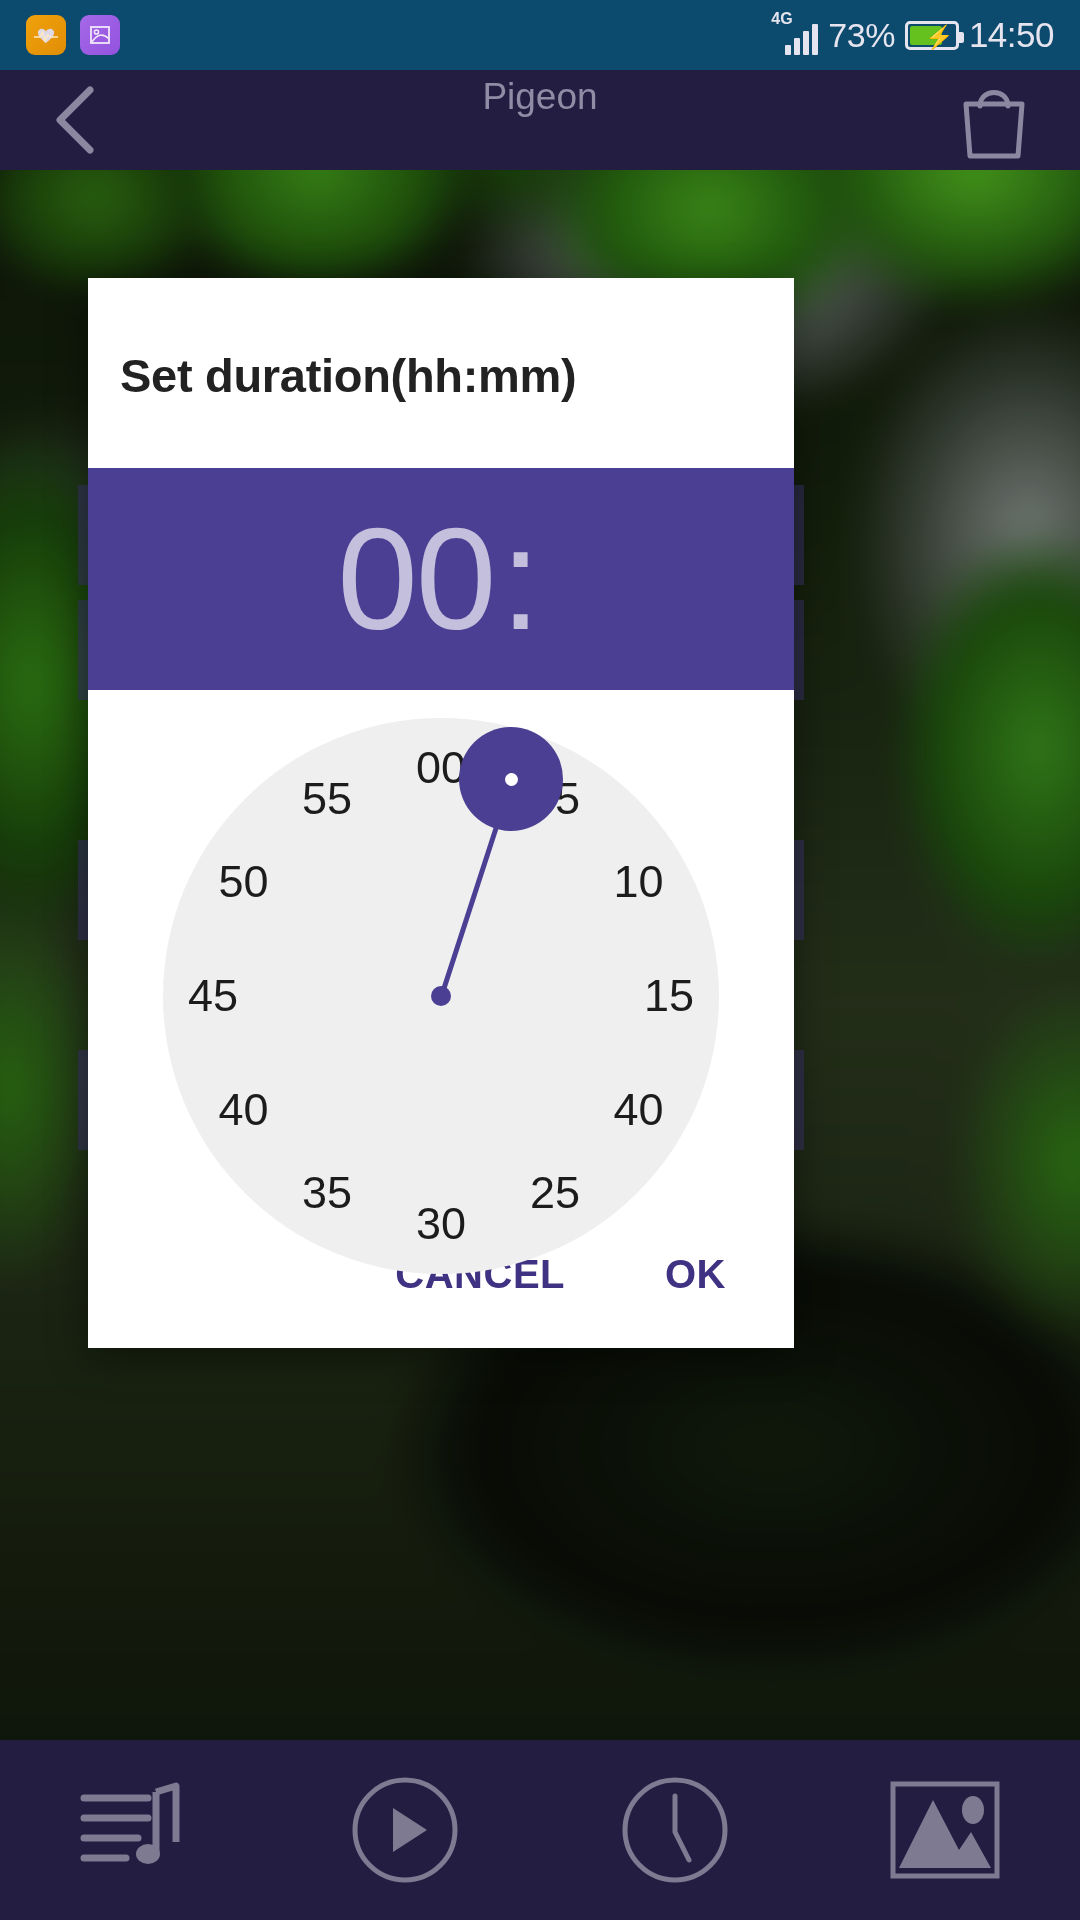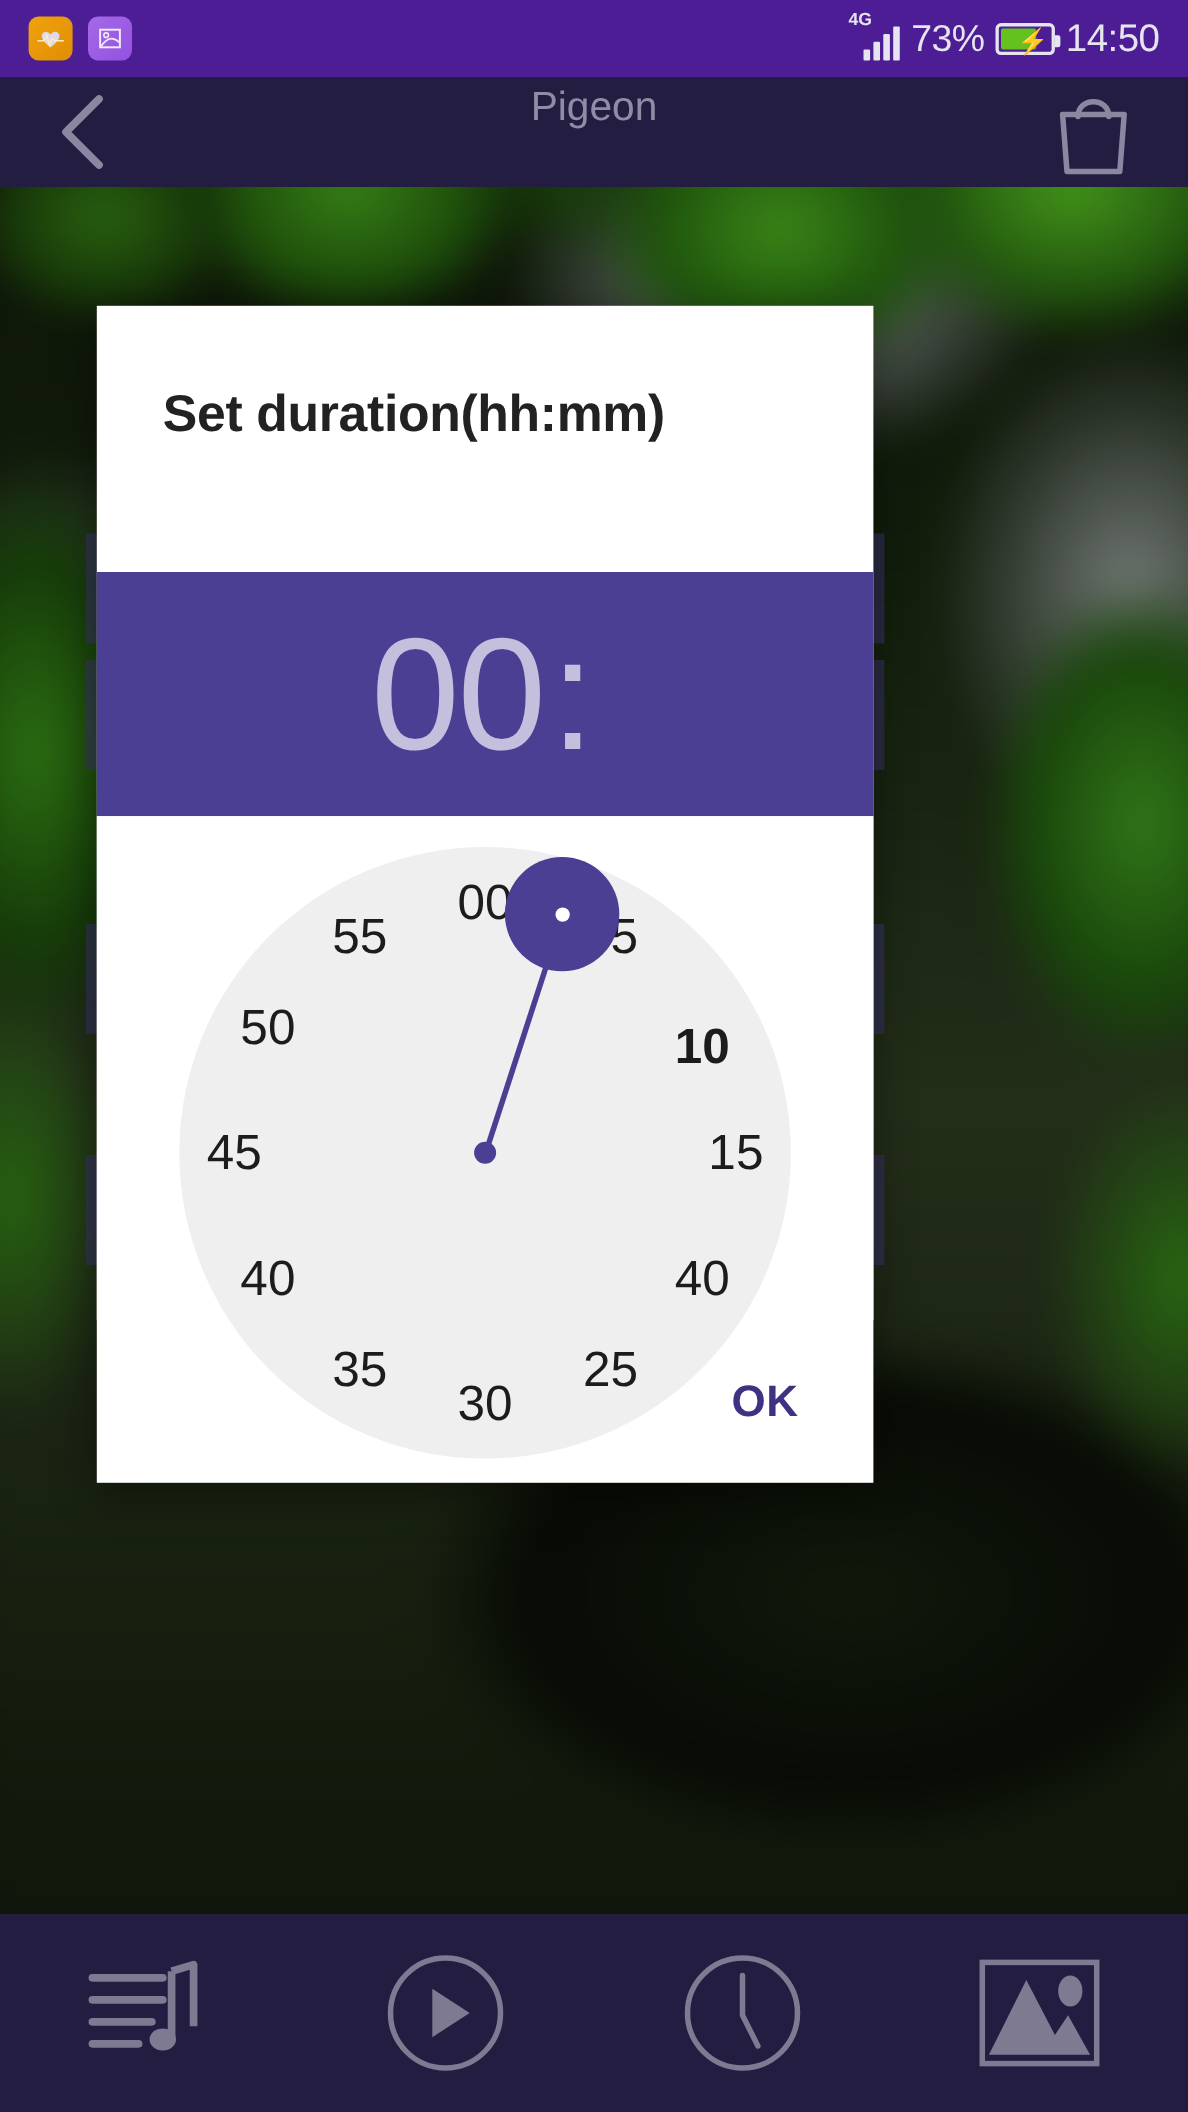--- a/index.html
+++ b/index.html
@@ -44,21 +44,21 @@
   #scrim {
     position: absolute; left: 0; top: 0;
     width: 1080px; height: 1920px;
     background: rgba(0,0,0,0.08);
   }
 
   
   #status-bar {
     position: absolute; left: 0; top: 0;
     width: 1080px; height: 70px;
-    background: #4c1d95;
+    background: #0c4a6e;
     display: flex; align-items: center;
     padding: 0 26px;
     z-index: 20;
   }
   .status-left { display: flex; align-items: center; gap: 14px; }
   .notif-icon {
     width: 40px; height: 40px; border-radius: 9px;
     display: flex; align-items: center; justify-content: center;
     position: relative; overflow: hidden;
   }
@@ -132,22 +132,22 @@
     width: 706px; height: 1070px;
     background: #ffffff;
     z-index: 30;
     box-shadow: 0 10px 38px rgba(0,0,0,0.42);
     display: flex; flex-direction: column;
   }
   #dialog-title {
     color: #222222;
     font-size: 47px;
     font-weight: 700;
-    padding: 70px 0 0 60px;
-    height: 242px;
+    padding: 70px 0 0 32px;
+    height: 190px;
     letter-spacing: -0.3px;
   }
   #time-display {
     background: #4b3f93;
     height: 222px;
     display: flex; align-items: center; justify-content: center;
     gap: 0px;
   }
   .time-num {
     font-size: 145px;
@@ -318,21 +318,21 @@
     <div id="time-display">
       <span class="time-num" id="time-hours">00</span>
       <span class="time-num" id="time-sep">:</span>
     </div>
 
     <div id="clock-area">
       <div id="clock-face" style="background: rgb(239, 239, 239);">
 
       <div class="clock-num" style="left: 278px; top: 50px;">00</div>
           <div class="clock-num" style="left: 392px; top: 80.5462px;">05</div>
-          <div class="clock-num" style="left: 475.454px; top: 181px; font-weight: bold;">10</div>
+          <div class="clock-num" style="left: 475.454px; top: 164px;">10</div>
           <div class="clock-num" style="left: 506px; top: 278px;">15</div>
           <div class="clock-num" style="left: 475.454px; top: 392px;">40</div>
           <div class="clock-num" style="left: 392px; top: 475.454px;">25</div>
           <div class="clock-num" style="left: 278px; top: 506px;">30</div>
           <div class="clock-num" style="left: 164px; top: 475.454px;">35</div>
           <div class="clock-num" style="left: 80.5462px; top: 392px;">40</div>
           <div class="clock-num" style="left: 50px; top: 278px;">45</div>
           <div class="clock-num" style="left: 80.5462px; top: 164px;">50</div>
           <div class="clock-num" style="left: 164px; top: 80.5462px;">55</div>
           <div id="hand-line" style="background: rgb(75, 63, 147); height: 228px; left: 275.5px; top: 50px; transform: rotate(18deg);"></div>

